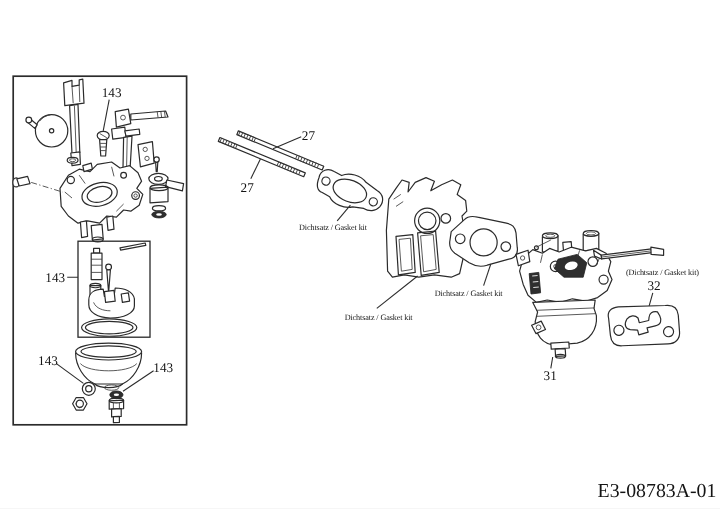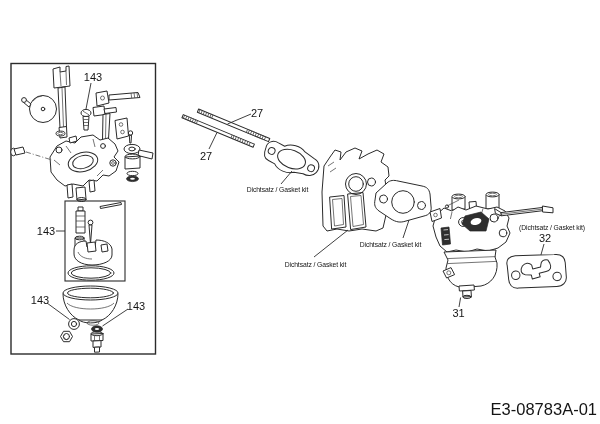--- a/index.html
+++ b/index.html
@@ -1,17 +1,17 @@
 <!DOCTYPE html>
 <html><head>
 <meta charset="utf-8">
 <style>
   html,body{margin:0;padding:0;background:#e8e8e8;}
   .page{width:600px;height:424px;background:#ffffff;position:relative;overflow:hidden;
-        font-family:Liberation Sans, sans-serif;}
+        font-family:Liberation Serif, serif;}
   svg{display:block;}
   .ln{fill:none;stroke:#2b2b2b;stroke-width:1;stroke-linejoin:round;stroke-linecap:round;}
   .ln2{fill:#ffffff;stroke:#2b2b2b;stroke-width:1;stroke-linejoin:round;}
   .thin{fill:none;stroke:#3a3a3a;stroke-width:0.7;}
   .ldr{fill:none;stroke:#2b2b2b;stroke-width:0.9;}
   .dark{fill:#2e2e2e;stroke:#222;stroke-width:0.7;}
   .callout{font-size:11px;fill:#141414;text-anchor:middle;}
   .note{font-size:6.8px;fill:#141414;text-anchor:middle;letter-spacing:-0.1px;}
   .docnum{font-size:16.5px;fill:#141414;text-anchor:end;}
 </style>

